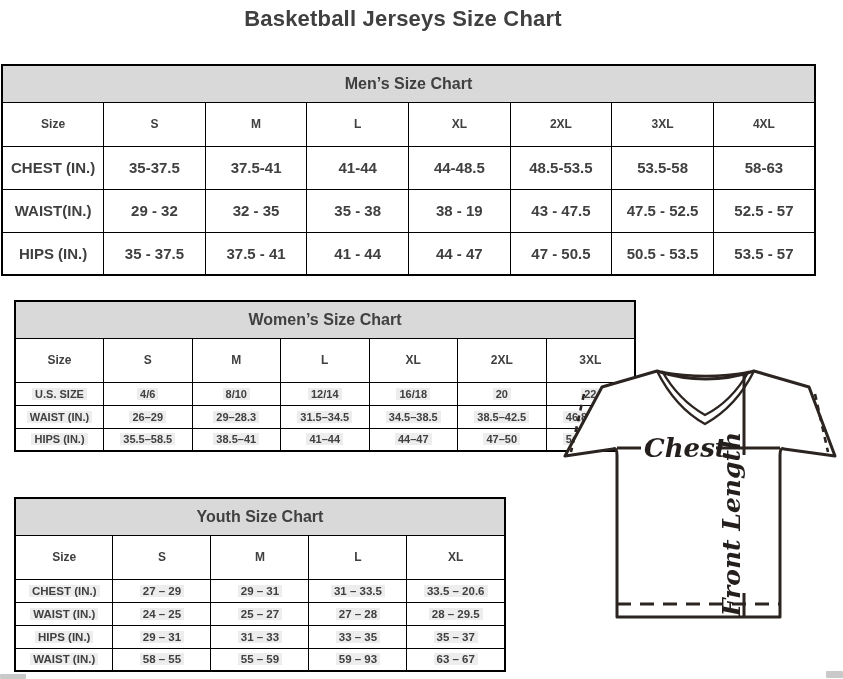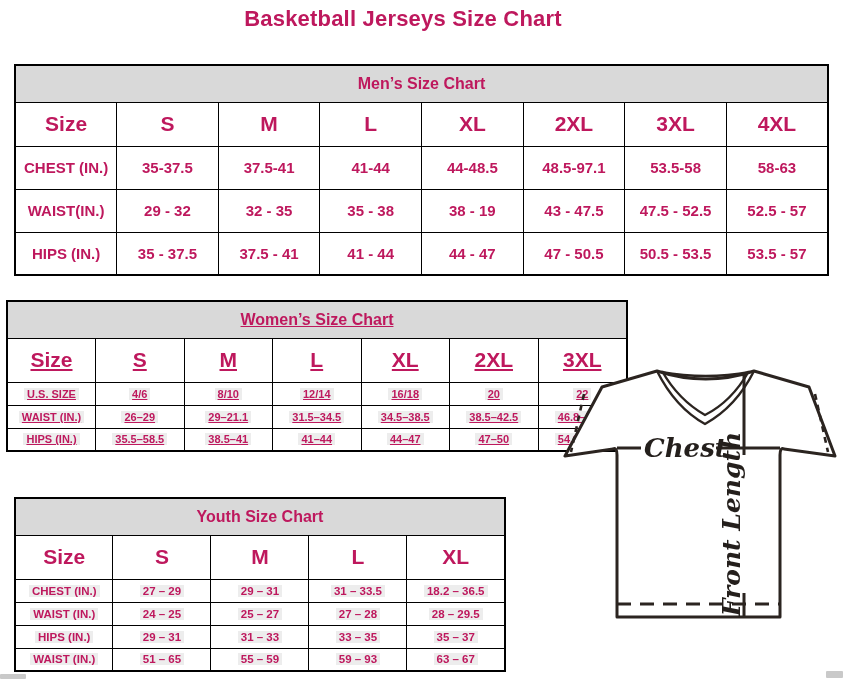--- a/index.html
+++ b/index.html
@@ -1,30 +1,30 @@
 <!DOCTYPE html>
 <html><head>
 <meta charset="utf-8">
 <style>
   html,body{margin:0;padding:0;background:#fff;}
   .page{position:relative;width:843px;height:679px;background:#fff;overflow:hidden;
-        font-family:"Liberation Sans",sans-serif;color:#be185d;}
+        font-family:"Liberation Sans",sans-serif;color:#404040;}
   .main-title{position:absolute;top:6px;left:0;width:806px;text-align:center;
               font-size:22px;font-weight:bold;letter-spacing:.2px;}
   table.chart{position:absolute;border-collapse:collapse;table-layout:fixed;
               background:#fff;border:2px solid #000;}
   table.chart td{border:1px solid #000;text-align:center;vertical-align:middle;
                  padding:0;font-weight:bold;white-space:nowrap;overflow:hidden;}
   .title-row{height:37px;}
   td.tbl-title{background:#d9d9d9;font-size:16px;}
-  .size-row{height:44px;font-size:21px;}
-  .men{left:14px;top:64px;width:815px;}
+  .size-row{height:44px;font-size:12px;}
+  .men{left:1px;top:64px;width:815px;}
   .men tr>td:first-child{width:118px;}
   .men .data-row{height:43px;font-size:15px;}
-  .women{left:6px;top:300px;width:622px;text-decoration:underline;}
+  .women{left:14px;top:300px;width:622px;}
   .women tr>td:first-child{width:86px;}
   .women .data-row{height:23px;font-size:11px;}
   .youth{left:14px;top:497px;width:492px;}
   .youth tr>td:first-child{width:122px;}
   .youth .data-row{height:23px;font-size:11.5px;}
   .women .hl,.youth .hl{background:#ededed;padding:0 3px;}
   .men .hl{background:transparent;padding:0;}
   .jersey{position:absolute;left:556px;top:363px;}
   .jtext{font-family:"DejaVu Serif",serif;font-style:italic;font-weight:bold;fill:#241f1c;}
   .sb{position:absolute;background:#c9c9c9;border-radius:1px;}
@@ -52,21 +52,21 @@
           <td>2XL</td>
           <td>3XL</td>
           <td>4XL</td>
         </tr>
         <tr class="data-row">
           <td><span class="hl">CHEST (IN.)</span></td>
           <td><span class="hl">35-37.5</span></td>
           <td><span class="hl">37.5-41</span></td>
           <td><span class="hl">41-44</span></td>
           <td><span class="hl">44-48.5</span></td>
-          <td><span class="hl">48.5-97.1</span></td>
+          <td><span class="hl">48.5-53.5</span></td>
           <td><span class="hl">53.5-58</span></td>
           <td><span class="hl">58-63</span></td>
         </tr>
         <tr class="data-row">
           <td><span class="hl">WAIST(IN.)</span></td>
           <td><span class="hl">29 - 32</span></td>
           <td><span class="hl">32 - 35</span></td>
           <td><span class="hl">35 - 38</span></td>
           <td><span class="hl">38 - 19</span></td>
           <td><span class="hl">43 - 47.5</span></td>
@@ -105,21 +105,21 @@
           <td><span class="hl">4/6</span></td>
           <td><span class="hl">8/10</span></td>
           <td><span class="hl">12/14</span></td>
           <td><span class="hl">16/18</span></td>
           <td><span class="hl">20</span></td>
           <td><span class="hl">22</span></td>
         </tr>
         <tr class="data-row">
           <td><span class="hl">WAIST (IN.)</span></td>
           <td><span class="hl">26–29</span></td>
-          <td><span class="hl">29–21.1</span></td>
+          <td><span class="hl">29–28.3</span></td>
           <td><span class="hl">31.5–34.5</span></td>
           <td><span class="hl">34.5–38.5</span></td>
           <td><span class="hl">38.5–42.5</span></td>
           <td><span class="hl">46.8–50.3</span></td>
         </tr>
         <tr class="data-row">
           <td><span class="hl">HIPS (IN.)</span></td>
           <td><span class="hl">35.5–58.5</span></td>
           <td><span class="hl">38.5–41</span></td>
           <td><span class="hl">41–44</span></td>
@@ -140,39 +140,39 @@
           <td>S</td>
           <td>M</td>
           <td>L</td>
           <td>XL</td>
         </tr>
         <tr class="data-row">
           <td><span class="hl">CHEST (IN.)</span></td>
           <td><span class="hl">27 – 29</span></td>
           <td><span class="hl">29 – 31</span></td>
           <td><span class="hl">31 – 33.5</span></td>
-          <td><span class="hl">18.2 – 36.5</span></td>
+          <td><span class="hl">33.5 – 20.6</span></td>
         </tr>
         <tr class="data-row">
           <td><span class="hl">WAIST (IN.)</span></td>
           <td><span class="hl">24 – 25</span></td>
           <td><span class="hl">25 – 27</span></td>
           <td><span class="hl">27 – 28</span></td>
           <td><span class="hl">28 – 29.5</span></td>
         </tr>
         <tr class="data-row">
           <td><span class="hl">HIPS (IN.)</span></td>
           <td><span class="hl">29 – 31</span></td>
           <td><span class="hl">31 – 33</span></td>
           <td><span class="hl">33 – 35</span></td>
           <td><span class="hl">35 – 37</span></td>
         </tr>
         <tr class="data-row">
           <td><span class="hl">WAIST (IN.)</span></td>
-          <td><span class="hl">51 – 65</span></td>
+          <td><span class="hl">58 – 55</span></td>
           <td><span class="hl">55 – 59</span></td>
           <td><span class="hl">59 – 93</span></td>
           <td><span class="hl">63 – 67</span></td>
         </tr>
       </tbody>
     </table>
 
   <svg class="jersey" width="288" height="272" viewBox="0 0 288 272">
     <path d="M101,8 L46,24 L9,93 L57,86 Q61,84 61,92 L61,254 L224,254 L224,92 Q224,84 228,86 L279,93 L253,24 L198,8 Q150,24 101,8 Z" fill="#ffffff" stroke="#2b2420" stroke-width="3" stroke-linejoin="round"></path>
     <g fill="none" stroke="#2b2420" stroke-width="2.4">

